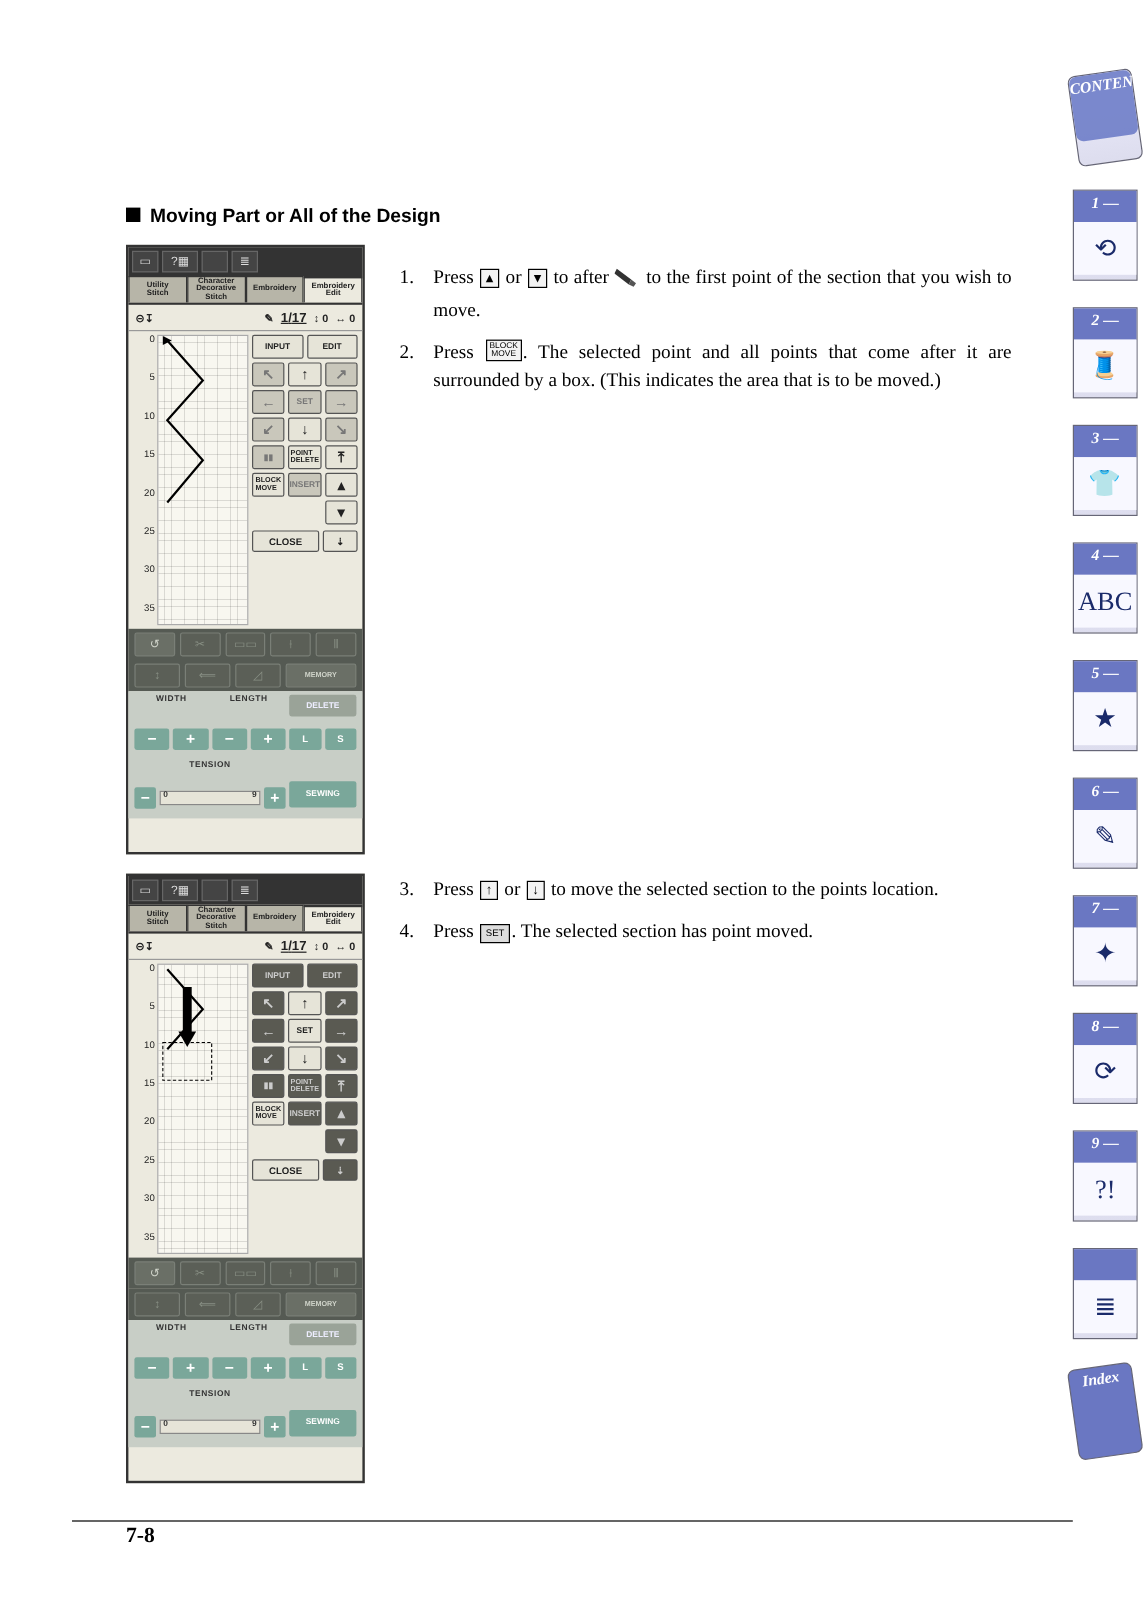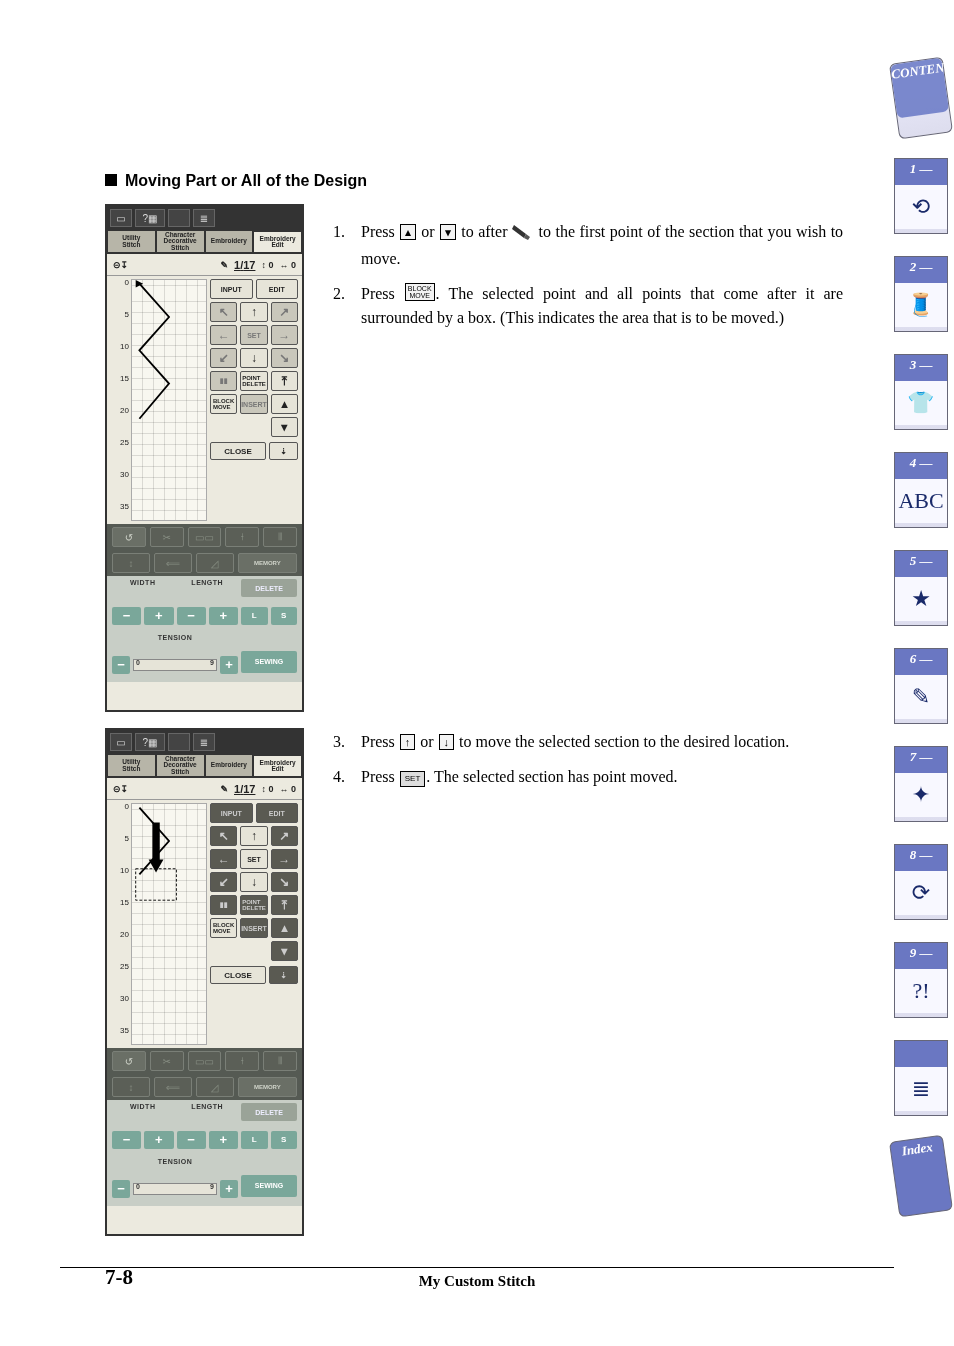--- a/index.html
+++ b/index.html
@@ -286,21 +286,21 @@
     position: absolute;
     left: 60px; right: 60px;
     bottom: 78px;
     border-top: 1.3px solid #000;
   }
   .page-num {
     position: absolute;
     left: 105px;
     bottom: 56px;
     font-weight: bold;
-    font-size: 21px;
+    font-size: 18px;
   }
   .footer-title {
     position: absolute;
     left: 0; right: 0;
     bottom: 56px;
     text-align: center;
     font-weight: bold;
     font-size: 15px;
   }
   .pencil-icon { display:inline-block; vertical-align:-4px; }
@@ -393,21 +393,21 @@
   </div>
 
   <div class="instructions second">
     <div class="step">
       <div class="num">3.</div>
       <div class="body">
         <span>Press</span>
         <span class="inline-key arrow">↑</span>
         <span>or</span>
         <span class="inline-key arrow">↓</span>
-        <span>to move the selected section to the desired location.</span>
+        <span>to move the selected section to the points location.</span>
       </div>
     </div>
     <div class="step">
       <div class="num">4.</div>
       <div class="body">
         <span>Press</span>
         <span class="inline-key" style="font-size:8px; background:#ddd;">SET</span><span>. The selected section has point moved.</span>
       </div>
     </div>
   </div>
@@ -662,15 +662,14 @@
           <div class="pm">−</div>
           <div class="scale"></div>
           <div class="pm">+</div>
         </div>
       <div class="sew-btn">SEWING</div>
     </div>
   </div>
 
   <div class="footer-rule"></div>
   <div class="page-num">7-8</div>
-  <div class="footer-title">My Custom Stitch</div>
 
 </div>
 
 </body></html>

